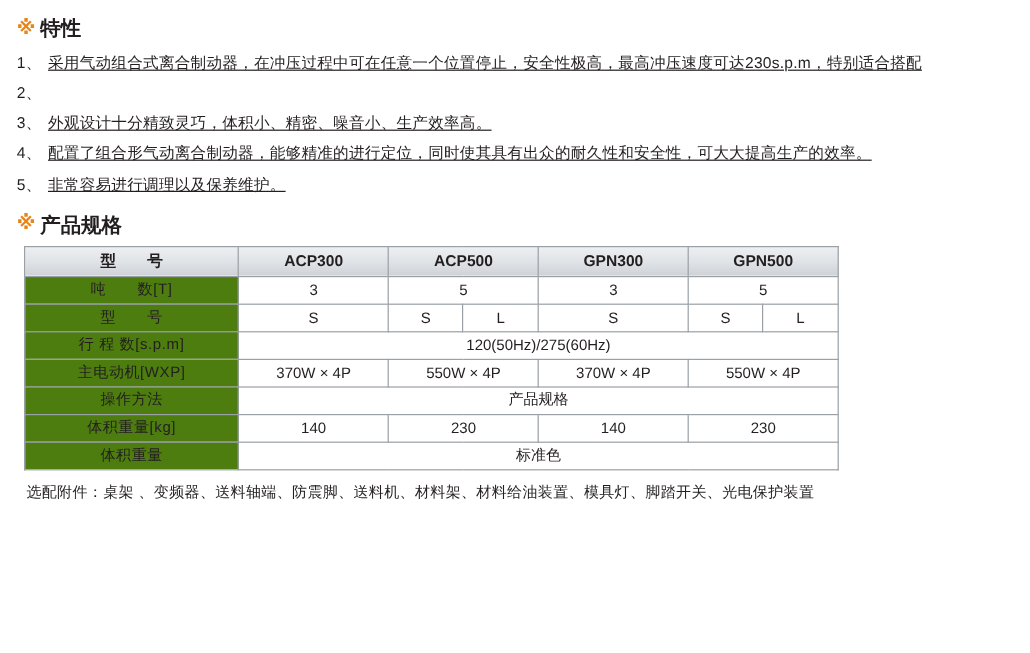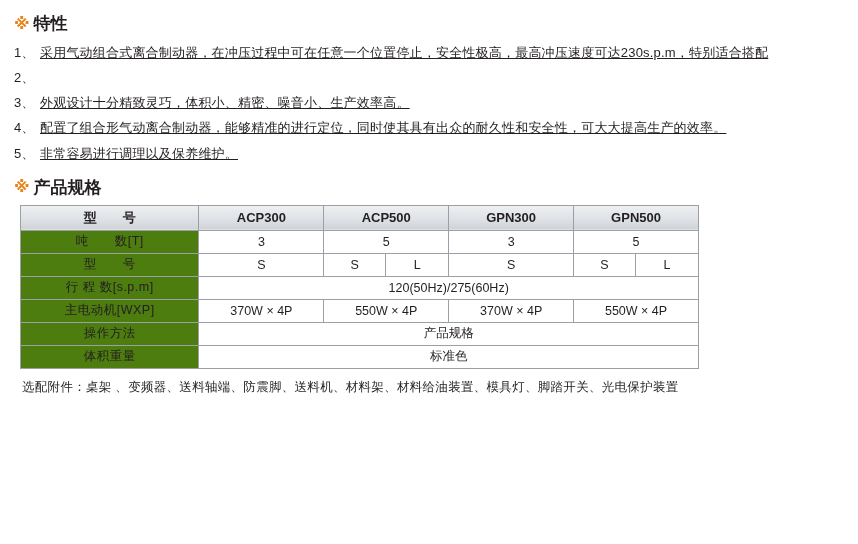--- a/index.html
+++ b/index.html
@@ -199,20 +199,27 @@
         <td colspan="2">550W × 4P</td>
         <td>370W × 4P</td>
         <td colspan="2">550W × 4P</td>
       </tr>
 
       <tr>
         <td class="rowlabel">操作方法</td>
         <td colspan="6">产品规格</td>
       </tr>
 
+      <tr>
+        <td class="rowlabel">体积重量[kg]</td>
+        <td>140</td>
+        <td colspan="2">230</td>
+        <td>140</td>
+        <td colspan="2">230</td>
+      </tr>
 
       <tr>
         <td class="rowlabel">体积重量</td>
         <td colspan="6">标准色</td>
       </tr>
     </tbody>
   </table>
 
   <div class="footer-note">选配附件：桌架 、变频器、送料轴端、防震脚、送料机、材料架、材料给油装置、模具灯、脚踏开关、光电保护装置</div>
 

